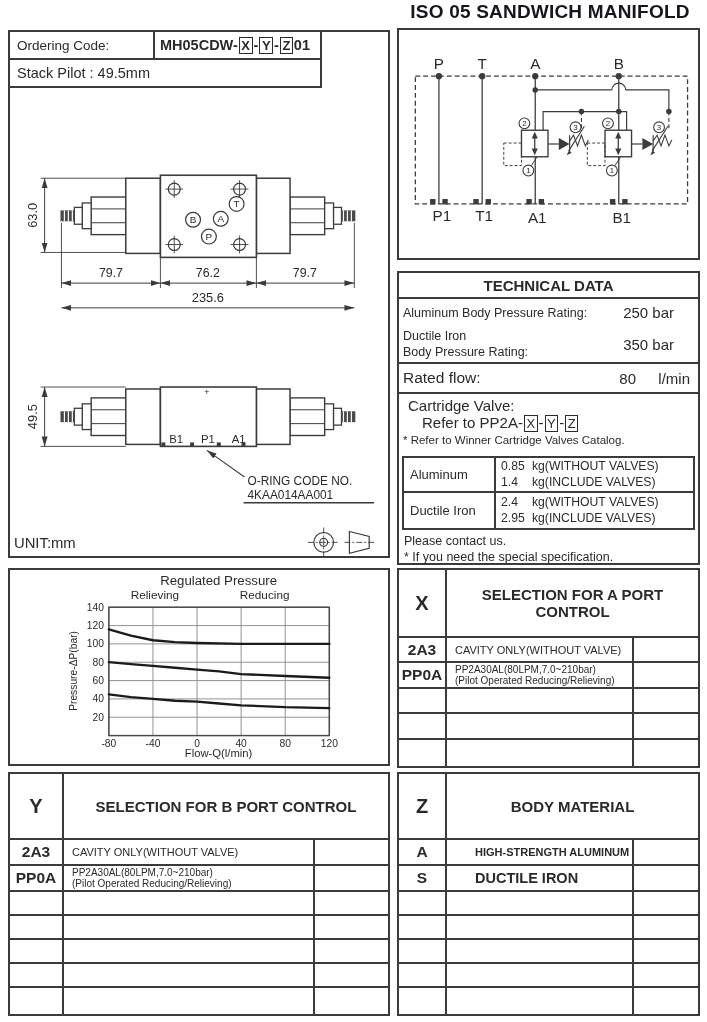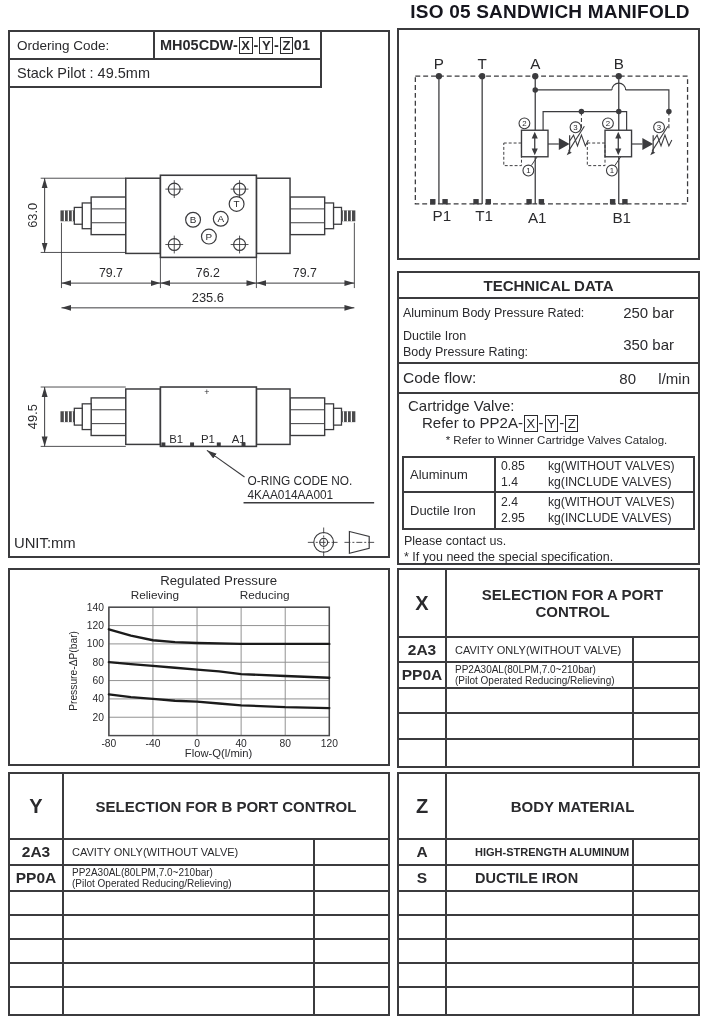--- a/index.html
+++ b/index.html
@@ -38,29 +38,29 @@
   .tr1{height:27px;}
   .tr2{height:38px;border-bottom:2px solid var(--line);}
   .tr2 .lab{line-height:1.3;}
   .tr3{height:30px;border-bottom:2px solid var(--line);}
   .tr3 .lab{font-size:15.5px;}
   .tr3 .v80{margin-left:auto;font-size:15px;}
   .tr3 .vunit{font-size:15px;width:62px;text-align:right;padding-right:8px;}
   .cart{height:62px;padding-top:3px;}
   .cart .c1{font-size:15px;padding-left:9px;}
   .cart .c2{font-size:15px;padding-left:23px;}
-  .cart .c3{font-size:11.5px;padding-left:16px;padding-top:2px;text-align:center;}
+  .cart .c3{font-size:11.5px;padding-left:4px;padding-top:2px;}
   .wtable{height:74px;margin:0 3px;border:2px solid var(--line);}
   .wrow{height:35px;display:flex;}
   .wrow:first-child{border-bottom:2px solid var(--line);}
   .wname{width:92px;border-right:2px solid var(--line);display:flex;
     align-items:center;padding-left:6px;font-size:13px;}
   .wvals{flex:1;display:flex;flex-direction:column;justify-content:center;
     font-size:12.2px;line-height:1.3;}
-  .wline{display:flex;gap:16px;}
+  .wline{display:flex;}
   .wnum{width:36px;padding-left:5px;}
   .tech-foot{padding:4px 0 0 5px;font-size:12.5px;line-height:1.25;}
 
   
   .chart-box{left:8px;top:568px;width:382px;height:198px;}
 
   
   .sel-x{left:397px;top:568px;width:303px;height:200px;}
   .sel-y{left:8px;top:772px;width:382px;height:244px;}
   .sel-z{left:397px;top:772px;width:303px;height:244px;}
@@ -304,32 +304,32 @@
       <text x="43" y="194" font-size="15.5" text-anchor="middle">P1</text>
       <text x="86" y="194" font-size="15.5" text-anchor="middle">T1</text>
       <text x="140" y="196" font-size="15.5" text-anchor="middle">A1</text>
       <text x="226" y="196" font-size="15.5" text-anchor="middle">B1</text>
     </svg>
   </div>
 
   <div class="box tech-box">
     <div class="tech-head">TECHNICAL DATA</div>
     <div class="tech-row tr1">
-      <span class="lab">Aluminum Body Pressure Rated:</span>
+      <span class="lab">Aluminum Body Pressure Rating:</span>
       <span class="val">250 bar</span>
     </div>
     <div class="tech-row tr2">
       <span class="lab">
         <span>Ductile Iron</span><br>
         <span>Body Pressure Rating:</span>
       </span>
       <span class="val">350 bar</span>
     </div>
     <div class="tech-row tr3">
-      <span class="lab">Code flow:</span>
+      <span class="lab">Rated flow:</span>
       <span class="v80">80</span>
       <span class="vunit">l/min</span>
     </div>
     <div class="cart">
       <div class="c1">Cartridge Valve:</div>
       <div class="c2">
         <span>Refer to PP2A-</span><span class="lbox">X</span><span>-</span><span class="lbox">Y</span><span>-</span><span class="lbox">Z</span>
       </div>
       <div class="c3">* Refer to Winner Cartridge Valves Catalog.</div>
     </div>

